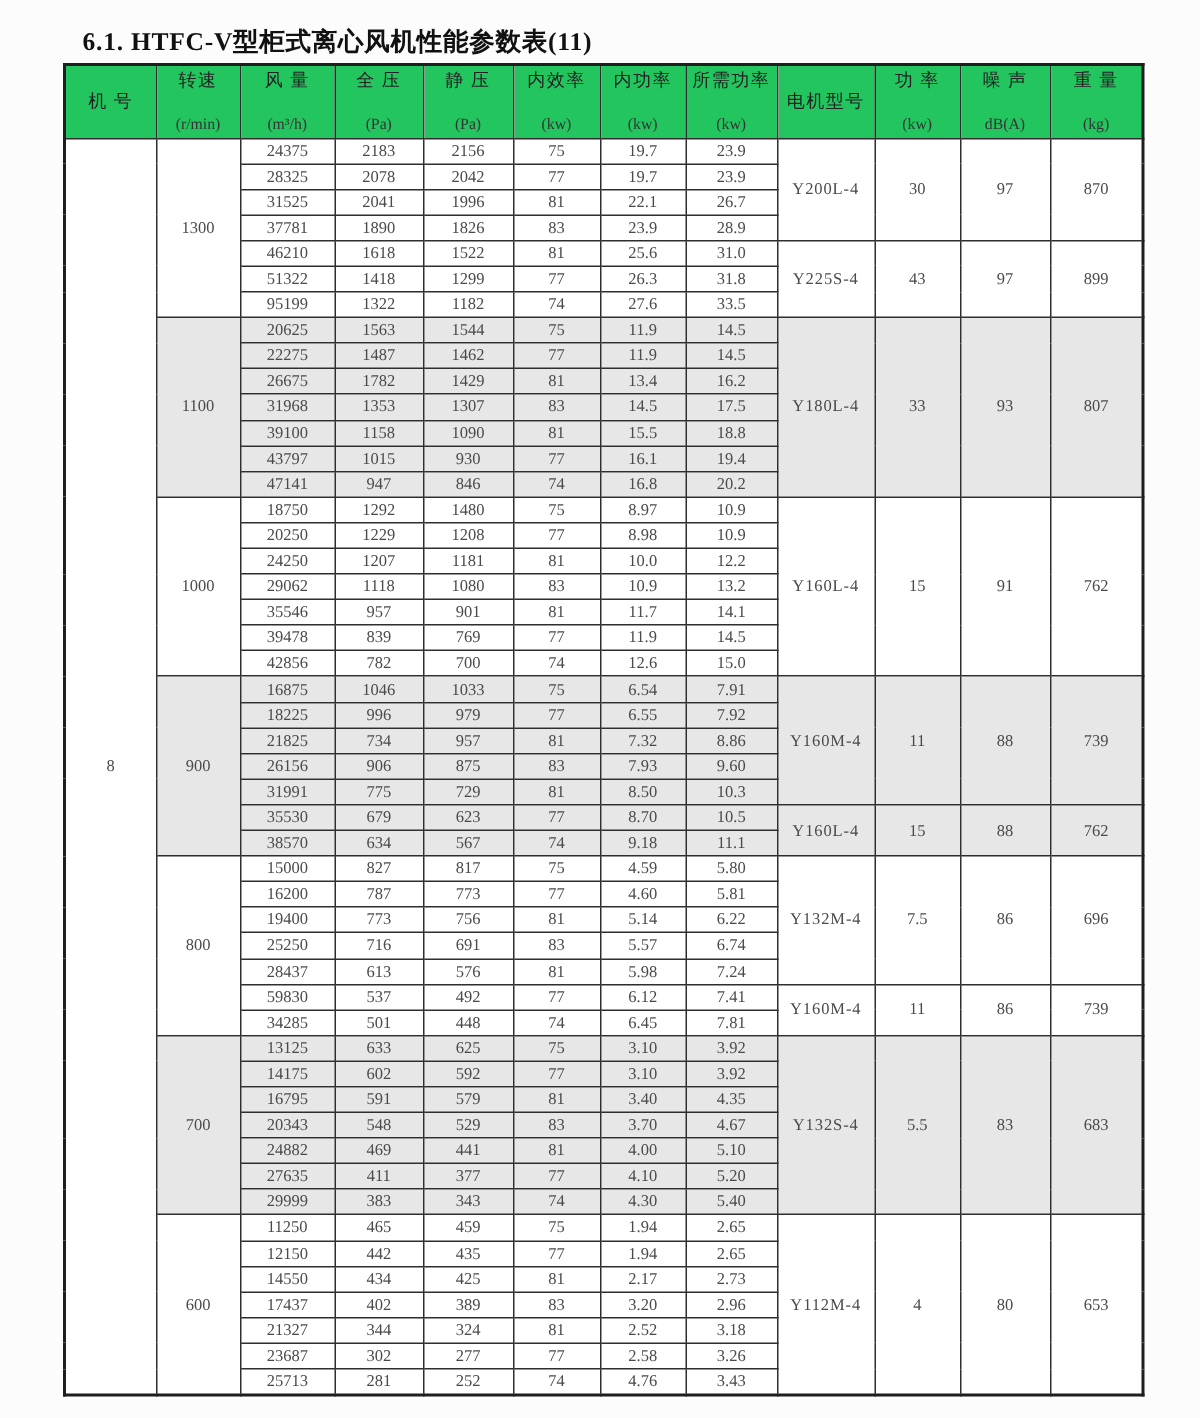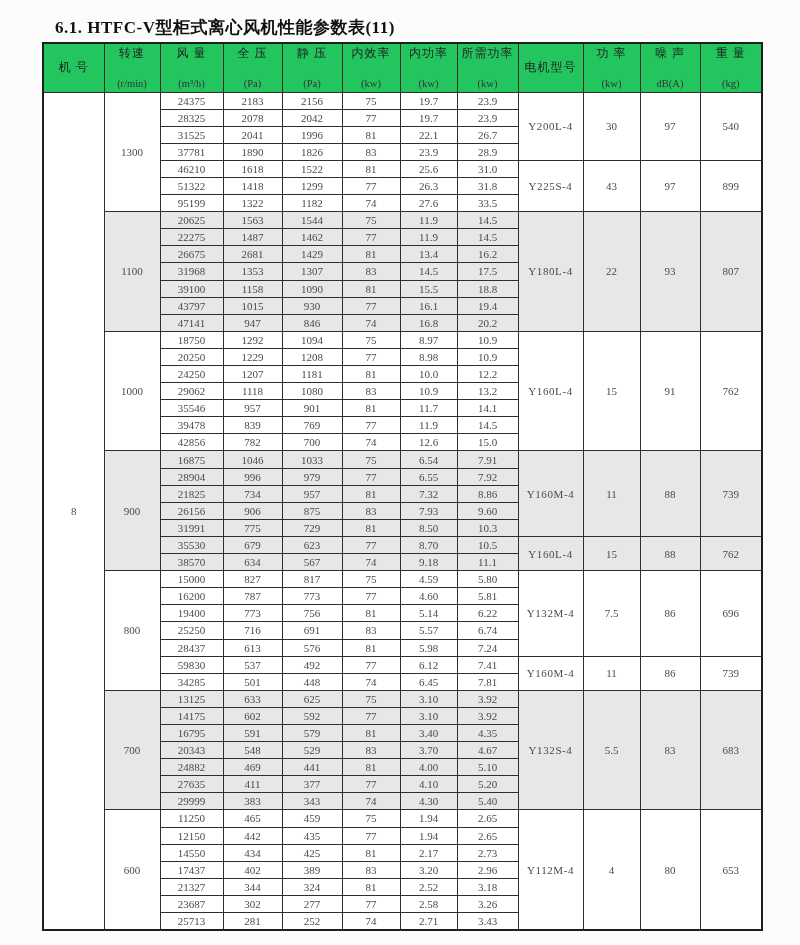--- a/index.html
+++ b/index.html
@@ -125,21 +125,21 @@
         <td rowspan="7" class="speed-cell">1300</td>
         <td>24375</td>
         <td>2183</td>
         <td>2156</td>
         <td>75</td>
         <td>19.7</td>
         <td>23.9</td>
         <td rowspan="4" class="model-cell">Y200L-4</td>
         <td rowspan="4">30</td>
         <td rowspan="4">97</td>
-        <td rowspan="4">540</td>
+        <td rowspan="4">870</td>
       </tr>
       <tr>
         <td>28325</td>
         <td>2078</td>
         <td>2042</td>
         <td>77</td>
         <td>19.7</td>
         <td>23.9</td>
       </tr>
       <tr>
@@ -188,35 +188,35 @@
       </tr>
       <tr class="shaded">
         <td rowspan="7" class="speed-cell">1100</td>
         <td>20625</td>
         <td>1563</td>
         <td>1544</td>
         <td>75</td>
         <td>11.9</td>
         <td>14.5</td>
         <td rowspan="7" class="model-cell">Y180L-4</td>
-        <td rowspan="7">22</td>
+        <td rowspan="7">33</td>
         <td rowspan="7">93</td>
         <td rowspan="7">807</td>
       </tr>
       <tr class="shaded">
         <td>22275</td>
         <td>1487</td>
         <td>1462</td>
         <td>77</td>
         <td>11.9</td>
         <td>14.5</td>
       </tr>
       <tr class="shaded">
         <td>26675</td>
-        <td>2681</td>
+        <td>1782</td>
         <td>1429</td>
         <td>81</td>
         <td>13.4</td>
         <td>16.2</td>
       </tr>
       <tr class="shaded">
         <td>31968</td>
         <td>1353</td>
         <td>1307</td>
         <td>83</td>
@@ -244,21 +244,21 @@
         <td>947</td>
         <td>846</td>
         <td>74</td>
         <td>16.8</td>
         <td>20.2</td>
       </tr>
       <tr>
         <td rowspan="7" class="speed-cell">1000</td>
         <td>18750</td>
         <td>1292</td>
-        <td>1094</td>
+        <td>1480</td>
         <td>75</td>
         <td>8.97</td>
         <td>10.9</td>
         <td rowspan="7" class="model-cell">Y160L-4</td>
         <td rowspan="7">15</td>
         <td rowspan="7">91</td>
         <td rowspan="7">762</td>
       </tr>
       <tr>
         <td>20250</td>
@@ -315,21 +315,21 @@
         <td>1033</td>
         <td>75</td>
         <td>6.54</td>
         <td>7.91</td>
         <td rowspan="5" class="model-cell">Y160M-4</td>
         <td rowspan="5">11</td>
         <td rowspan="5">88</td>
         <td rowspan="5">739</td>
       </tr>
       <tr class="shaded">
-        <td>28904</td>
+        <td>18225</td>
         <td>996</td>
         <td>979</td>
         <td>77</td>
         <td>6.55</td>
         <td>7.92</td>
       </tr>
       <tr class="shaded">
         <td>21825</td>
         <td>734</td>
         <td>957</td>
@@ -550,17 +550,17 @@
         <td>277</td>
         <td>77</td>
         <td>2.58</td>
         <td>3.26</td>
       </tr>
       <tr>
         <td>25713</td>
         <td>281</td>
         <td>252</td>
         <td>74</td>
-        <td>2.71</td>
+        <td>4.76</td>
         <td>3.43</td>
       </tr>
     </tbody>
 </table>
 
 </body></html>

